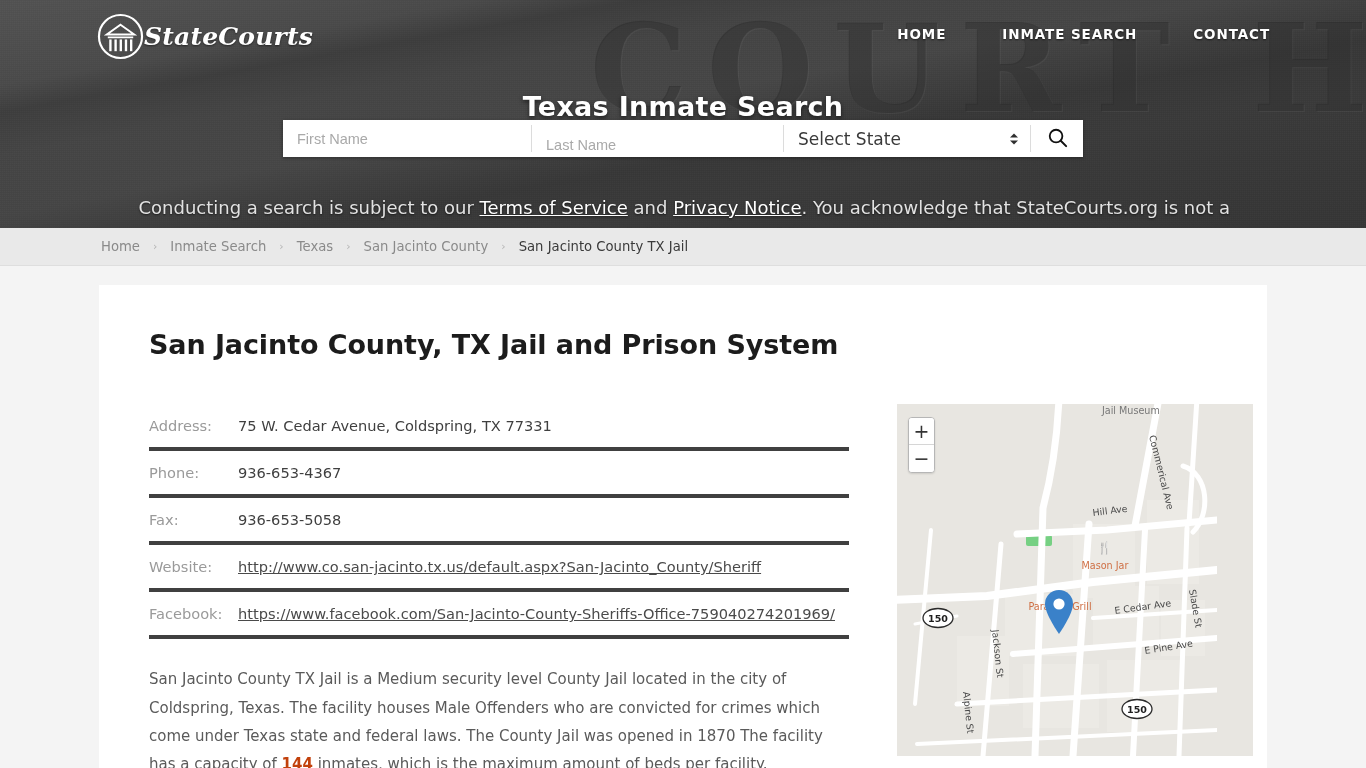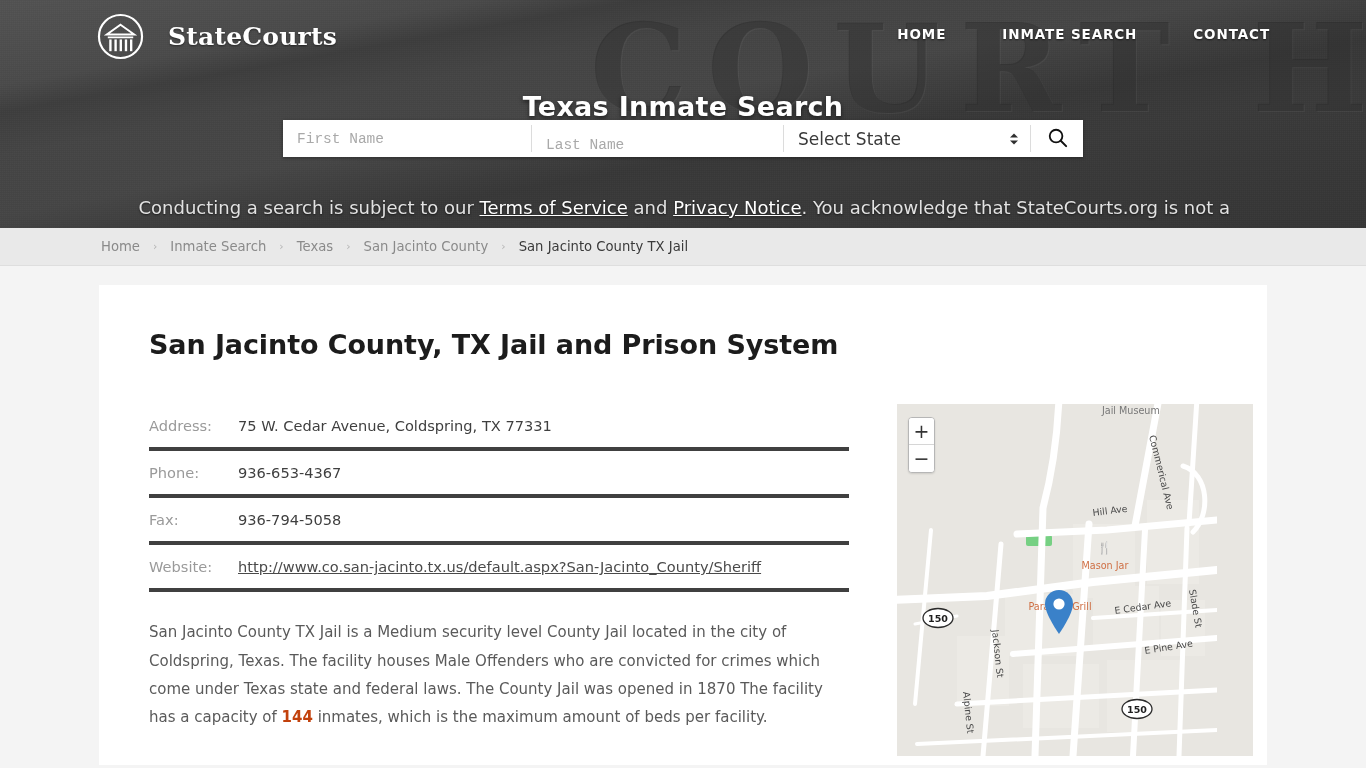--- a/index.html
+++ b/index.html
@@ -47,21 +47,21 @@
     user-select:none;
   }
   .header-overlay {
     position:absolute; inset:0;
     background:linear-gradient(180deg, rgba(40,40,40,0.42) 0%, rgba(45,45,45,0.40) 60%, rgba(50,50,50,0.46) 100%);
   }
   .header-inner { position:relative; z-index:5; }
 
   .brand {
     position:absolute; top:13px; left:97px;
-    display:flex; align-items:center; gap:24px;
+    display:flex; align-items:center; gap:0;font-style:italic;
   }
   .brand-logo { width:47px; height:47px; display:block; }
   .brand-name {
     color:#ffffff;
     font-family:"DejaVu Serif", serif;
     font-size:25px; font-weight:700;
     letter-spacing:0.2px;
     text-shadow:0 1px 2px rgba(0,0,0,0.5);
   }
 
@@ -88,21 +88,21 @@
   
   .searchbar {
     position:absolute; top:120px; left:283px;
     width:800px; height:37px;
     background:#ffffff;
     display:flex; align-items:stretch;
     box-shadow:0 1px 3px rgba(0,0,0,0.35);
   }
   .searchbar input {
     border:0; outline:none;
-    font-family:Liberation Mono, monospace;
+    font-family:Liberation Sans, sans-serif;
     font-size:14.5px;
     color:#333;
     padding:0 14px;
     background:transparent;
   }
   .searchbar input::placeholder { color:#a9a9a9; }
   .f-first { width:248px; }
   .f-last  { width:251px;margin-top:12px; }
   .vsep { width:1px; background:#dcdcdc; margin:5px 0; }
   .state-wrap {
@@ -337,26 +337,32 @@
           <tr>
             <td class="k">Address:</td>
             <td class="v">75 W. Cedar Avenue, Coldspring, TX 77331</td>
           </tr>
           <tr>
             <td class="k">Phone:</td>
             <td class="v">936-653-4367</td>
           </tr>
           <tr>
             <td class="k">Fax:</td>
-            <td class="v">936-794-5058</td>
+            <td class="v">936-653-5058</td>
           </tr>
           <tr>
             <td class="k">Website:</td>
             <td class="v">
               <a href="#">http://www.co.san-jacinto.tx.us/default.aspx?San-Jacinto_County/Sheriff</a>
+            </td>
+          </tr>
+          <tr>
+            <td class="k">Facebook:</td>
+            <td class="v">
+              <a href="#">https://www.facebook.com/San-Jacinto-County-Sheriffs-Office-759040274201969/</a>
             </td>
           </tr>
         </tbody>
       </table>
 
       <p class="para">
         <span>San Jacinto County TX Jail is a Medium security level County Jail located in the city of Coldspring, Texas. The facility houses Male Offenders who are convicted for crimes which come under Texas state and federal laws. The County Jail was opened in 1870 The facility has a capacity of </span><b>144</b><span> inmates, which is the maximum amount of beds per facility.</span>
       </p>
     </div>
 

